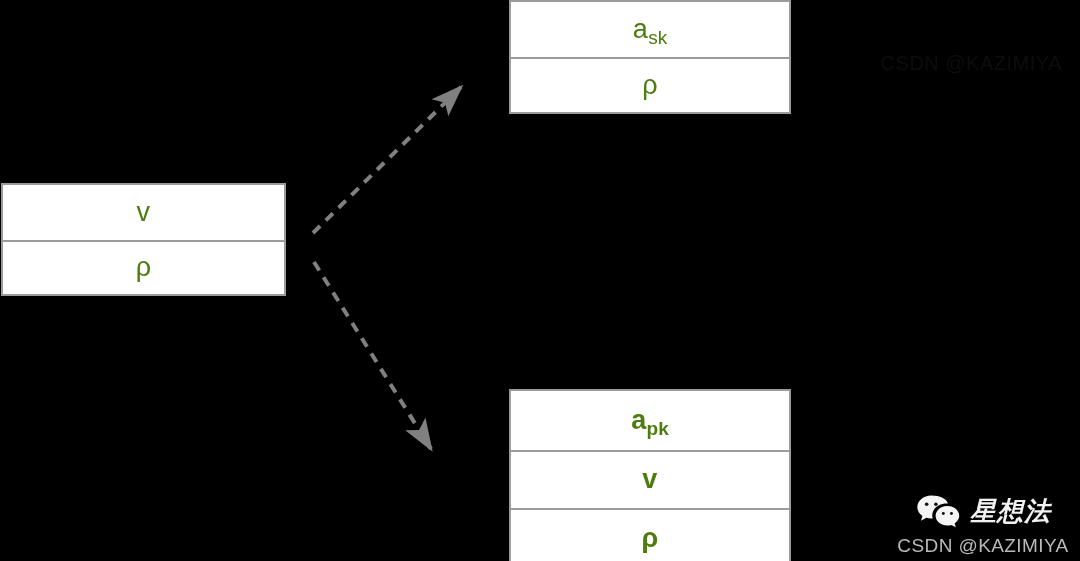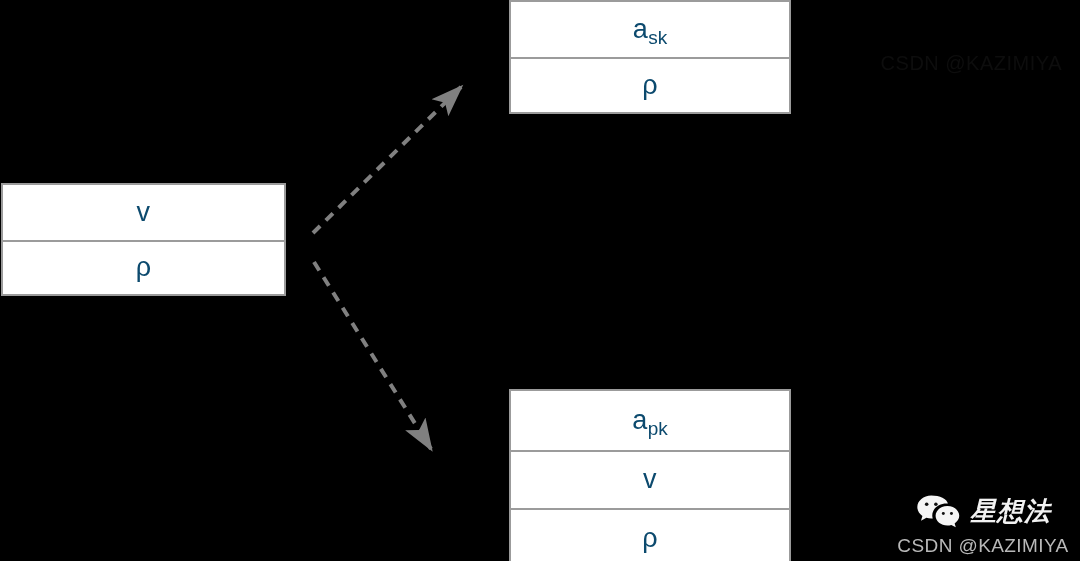--- a/index.html
+++ b/index.html
@@ -27,21 +27,21 @@
     border: 2px solid #9b9b9b;
     display: flex;
     flex-direction: column;
   }
   .record .cell {
     box-sizing: border-box;
     display: flex;
     align-items: center;
     justify-content: center;
     background: #ffffff;
-    color: #0c4a6e;
+    color: #4d7c0f;
     font-size: 27px;
     line-height: 1;
     letter-spacing: 0.3px;
   }
   .record .cell + .cell {
     border-top: 2px solid #9b9b9b;
   }
   .cell .sym {
     display: inline-block;
     white-space: nowrap;
@@ -55,21 +55,21 @@
   }
 
   
   #box-left     { left: 1px;   top: 183px; width: 285px; height: 113px; }
   #box-left .cell   { height: 50%; }
 
   #box-top      { left: 509px; top: 0px;   width: 282px; height: 114px; }
   #box-top .cell    { height: 50%; }
 
   #box-bottom   { left: 509px; top: 389px; width: 282px; height: 180px; }
-  #box-bottom .cell { height: 33.3333%; }
+  #box-bottom .cell { height: 33.3333%; font-weight: bold; }
 
   
   .arrow-layer {
     position: absolute;
     left: 0; top: 0;
     width: 1080px;
     height: 561px;
     pointer-events: none;
   }
 

